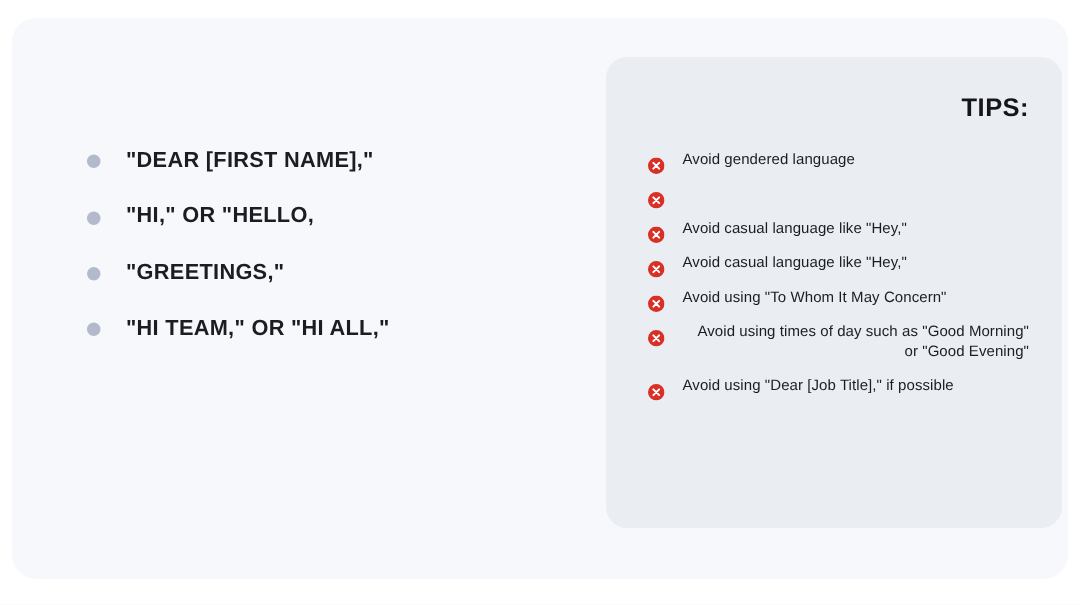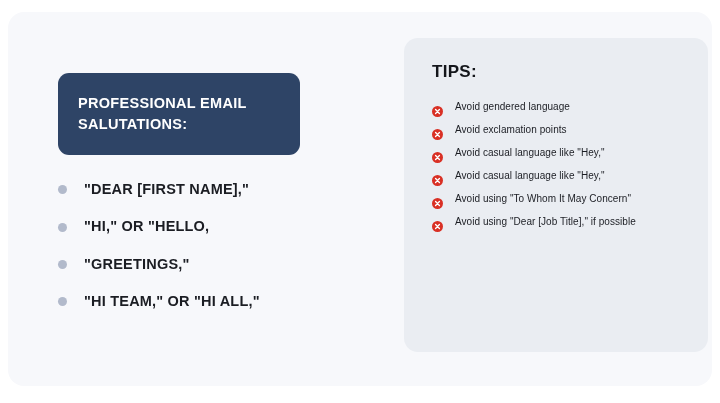--- a/index.html
+++ b/index.html
@@ -87,20 +87,21 @@
   .tips-panel {
     position: absolute;
     left: 396px;
     top: 26px;
     width: 304px;
     height: 314px;
     box-sizing: border-box;
     background: #eaedf2;
     border-radius: 14px;
     padding: 24px 22px 18px 28px;
+    text-align: right;
   }
   .tips-heading {
     font-size: 17px;
     font-weight: bold;
     color: #14161b;
     letter-spacing: 0.3px;
     margin: 0 0 18px 0;
   }
 
   .tips-list {
@@ -129,23 +130,20 @@
     letter-spacing: 0.05px;
   }
 </style>
 </head>
 <body>
 
 <div class="card">
 
   <div class="left-col">
 
-    <div class="title-box">
-      <div class="title-text">PROFESSIONAL EMAIL SALUTATIONS:</div>
-    </div>
 
     <ul class="salutation-list">
       <li>
         <span class="dot-bullet"></span>
         <span class="salutation-text">"DEAR [FIRST NAME],"</span>
       </li>
       <li>
         <span class="dot-bullet"></span>
         <span class="salutation-text">"HI," OR "HELLO,</span>
       </li>
@@ -173,21 +171,20 @@
         </span>
         <span class="tip-text">Avoid gendered language</span>
       </li>
       <li>
         <span class="x-icon">
           <svg viewBox="0 0 16 16" width="11" height="11" aria-hidden="true">
             <circle cx="8" cy="8" r="8" fill="#d93025"></circle>
             <path d="M5.2 5.2 L10.8 10.8 M10.8 5.2 L5.2 10.8" stroke="#ffffff" stroke-width="2" stroke-linecap="round"></path>
           </svg>
         </span>
-        <span class="tip-text">Avoid exclamation points</span>
       </li>
       <li>
         <span class="x-icon">
           <svg viewBox="0 0 16 16" width="11" height="11" aria-hidden="true">
             <circle cx="8" cy="8" r="8" fill="#d93025"></circle>
             <path d="M5.2 5.2 L10.8 10.8 M10.8 5.2 L5.2 10.8" stroke="#ffffff" stroke-width="2" stroke-linecap="round"></path>
           </svg>
         </span>
         <span class="tip-text">Avoid casual language like "Hey,"</span>
       </li>
@@ -201,20 +198,29 @@
         <span class="tip-text">Avoid casual language like "Hey,"</span>
       </li>
       <li>
         <span class="x-icon">
           <svg viewBox="0 0 16 16" width="11" height="11" aria-hidden="true">
             <circle cx="8" cy="8" r="8" fill="#d93025"></circle>
             <path d="M5.2 5.2 L10.8 10.8 M10.8 5.2 L5.2 10.8" stroke="#ffffff" stroke-width="2" stroke-linecap="round"></path>
           </svg>
         </span>
         <span class="tip-text">Avoid using "To Whom It May Concern"</span>
+      </li>
+      <li>
+        <span class="x-icon">
+          <svg viewBox="0 0 16 16" width="11" height="11" aria-hidden="true">
+            <circle cx="8" cy="8" r="8" fill="#d93025"></circle>
+            <path d="M5.2 5.2 L10.8 10.8 M10.8 5.2 L5.2 10.8" stroke="#ffffff" stroke-width="2" stroke-linecap="round"></path>
+          </svg>
+        </span>
+        <span class="tip-text">Avoid using times of day such as "Good Morning" or "Good Evening"</span>
       </li>
       <li>
         <span class="x-icon">
           <svg viewBox="0 0 16 16" width="11" height="11" aria-hidden="true">
             <circle cx="8" cy="8" r="8" fill="#d93025"></circle>
             <path d="M5.2 5.2 L10.8 10.8 M10.8 5.2 L5.2 10.8" stroke="#ffffff" stroke-width="2" stroke-linecap="round"></path>
           </svg>
         </span>
         <span class="tip-text">Avoid using "Dear [Job Title]," if possible</span>
       </li>

